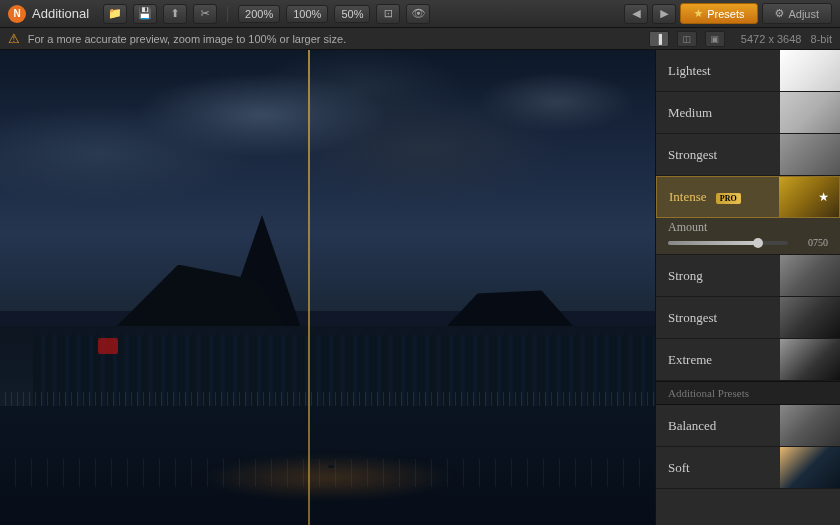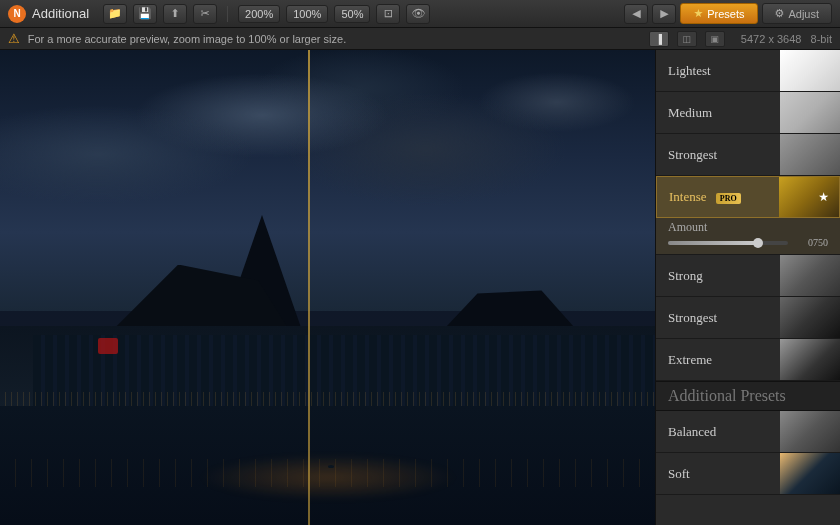--- a/index.html
+++ b/index.html
@@ -291,21 +291,21 @@
       font-size: 10px;
       color: #aaa;
       min-width: 28px;
       text-align: right;
     }
 
     
     .section-header {
       padding: 5px 12px;
       background: #222;
-      font-size: 16px;
+      font-size: 11px;
       color: #777;
       border-top: 1px solid #111;
       border-bottom: 1px solid #111;
     }
 
     
     .thumb-lightest {
       background: linear-gradient(135deg, #fff 0%, #e8e8e8 50%, #ccc 100%);
     }
     .thumb-light {

